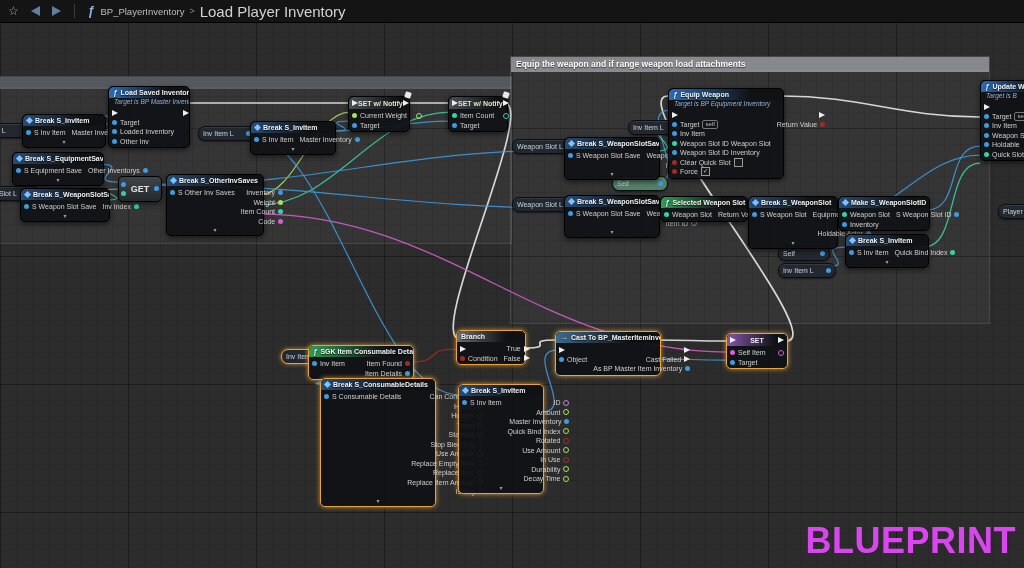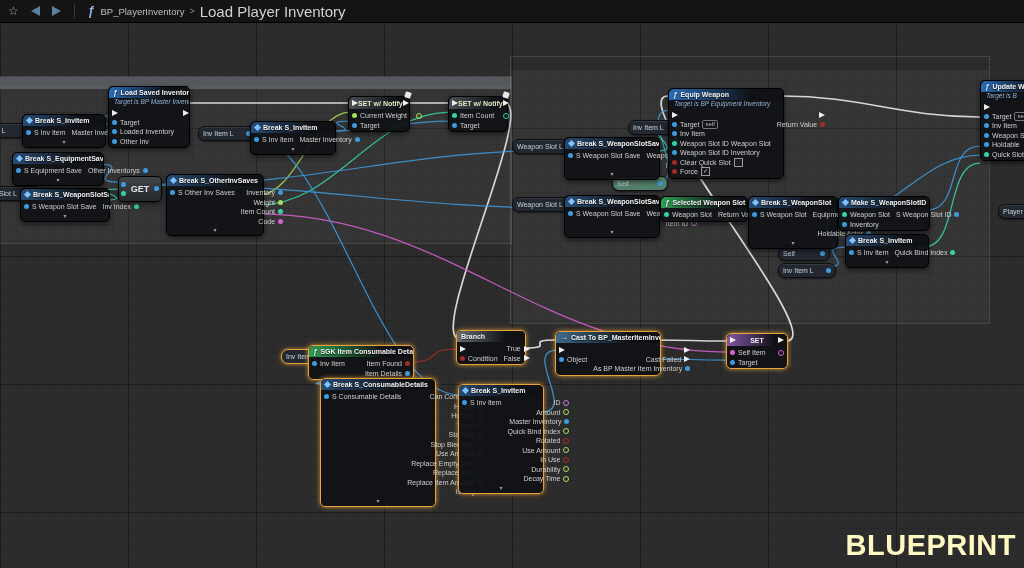--- a/index.html
+++ b/index.html
@@ -63,33 +63,34 @@
   .pin-dot.hollow{width:4px;height:4px;background:transparent !important;border:1.2px solid;}
   .expander{height:8px;text-align:center;color:#9aa0a6;font-size:6px;line-height:7px;}
   .wself{font-size:6px;color:#bbb;border:1px solid #777;border-radius:2px;padding:0 2px;line-height:7px;}
   .cb{width:7px;height:7px;border:1px solid #9a9a9a;background:#1a1a1a;font-size:6px;line-height:7px;
     color:#ccc;text-align:center;}
   .notify{position:absolute;right:-2px;top:-5px;width:6px;height:6px;background:#e8e8e8;
     transform:rotate(20deg);border-radius:1px;}
   .getnode .gettitle{font-size:9px;font-weight:bold;color:#e2e2e2;text-align:center;line-height:24px;}
   .gpin{position:absolute;width:5px;height:5px;border-radius:50%;}
   
-  #watermark{position:absolute;right:8px;bottom:6px;font-size:29px;font-weight:800;
-    color:#fef9c3;letter-spacing:0.5px;z-index:2;}
+  #watermark{position:absolute;right:8px;bottom:6px;font-size:36px;font-weight:800;
+    color:#d946ef;letter-spacing:0.5px;z-index:2;}
 </style>
 </head>
 <body>
 
 <div id="stage">
   <div id="graph">
       <div class="comment" style="left: -8px; top: 76px; width: 518px; height: 166px;">
         <div class="chdr" style="background: rgb(85, 88, 92); height: 10px; line-height: 10px;"></div>
         <div class="cbody" style="top: 10px;"></div>
       </div>
       <div class="comment" style="left: 510px; top: 56px; width: 478px; height: 266px;">
+        <div class="chdr" style="background: rgb(133, 137, 141); height: 13px; line-height: 13px;">Equip the weapon and if range weapon load attachments</div>
         <div class="cbody" style="top: 13px;"></div>
       </div>
       <svg width="1024" height="568" id="wires">
         <path d="M186,103 C250.8,103 283.2,103 348,103" fill="none" stroke="#eeeeee" stroke-width="1.7" opacity="0.88"></path>
         <path d="M406,103 C441,103 413,103 448,103" fill="none" stroke="#eeeeee" stroke-width="1.7" opacity="0.88"></path>
         <path d="M504,103 C539,103 425,339 460,339" fill="none" stroke="#eeeeee" stroke-width="1.7" opacity="0.88"></path>
         <path d="M524,348 C559,348 521,340 556,340" fill="none" stroke="#eeeeee" stroke-width="1.7" opacity="0.88"></path>
         <path d="M656,340 C691,340 691,341 726,341" fill="none" stroke="#eeeeee" stroke-width="1.7" opacity="0.88"></path>
         <path d="M786,341 C833.2,341 620.8,96 668,96" fill="none" stroke="#eeeeee" stroke-width="1.7" opacity="0.88"></path>
         <path d="M782,96 C861.2,96 900.8,117 980,117" fill="none" stroke="#eeeeee" stroke-width="1.7" opacity="0.88"></path>

